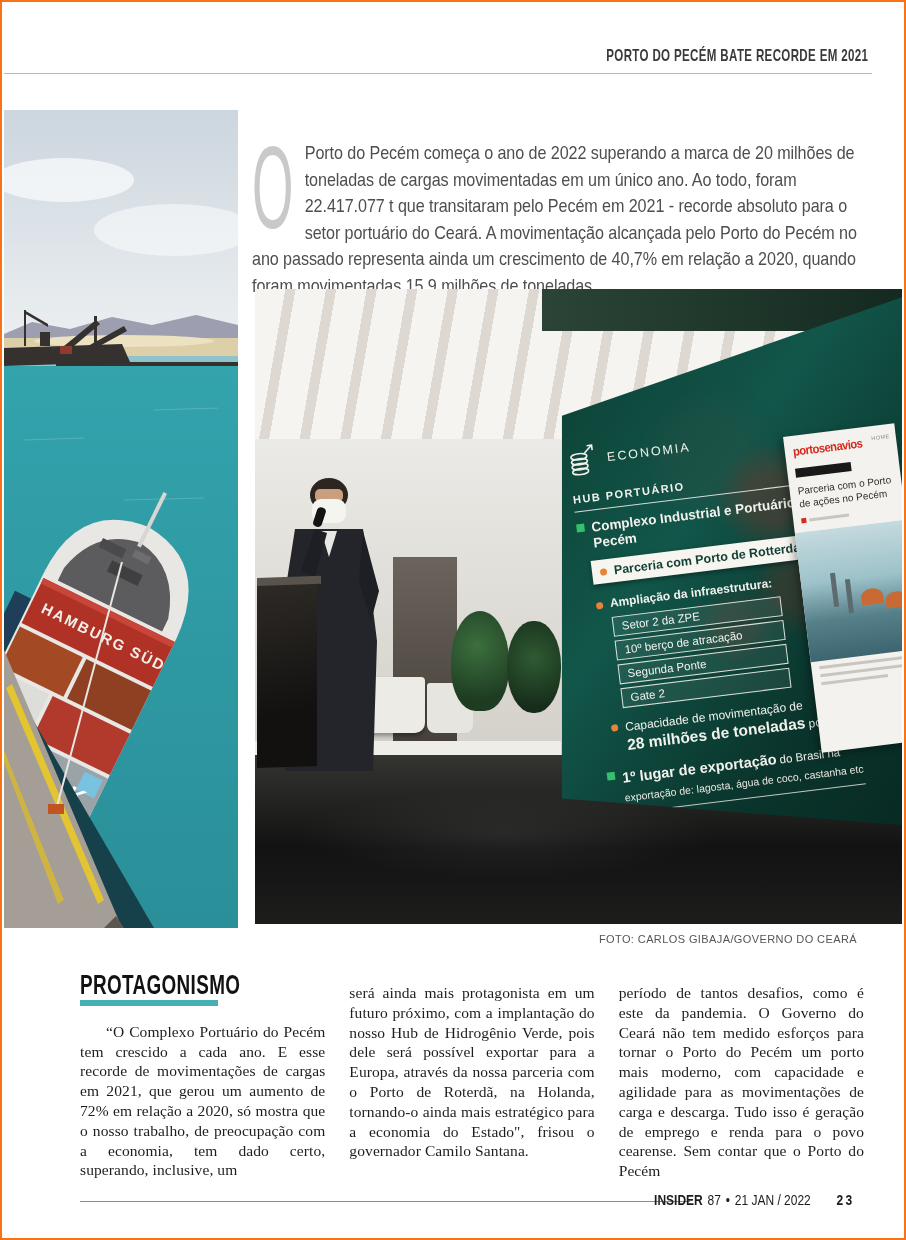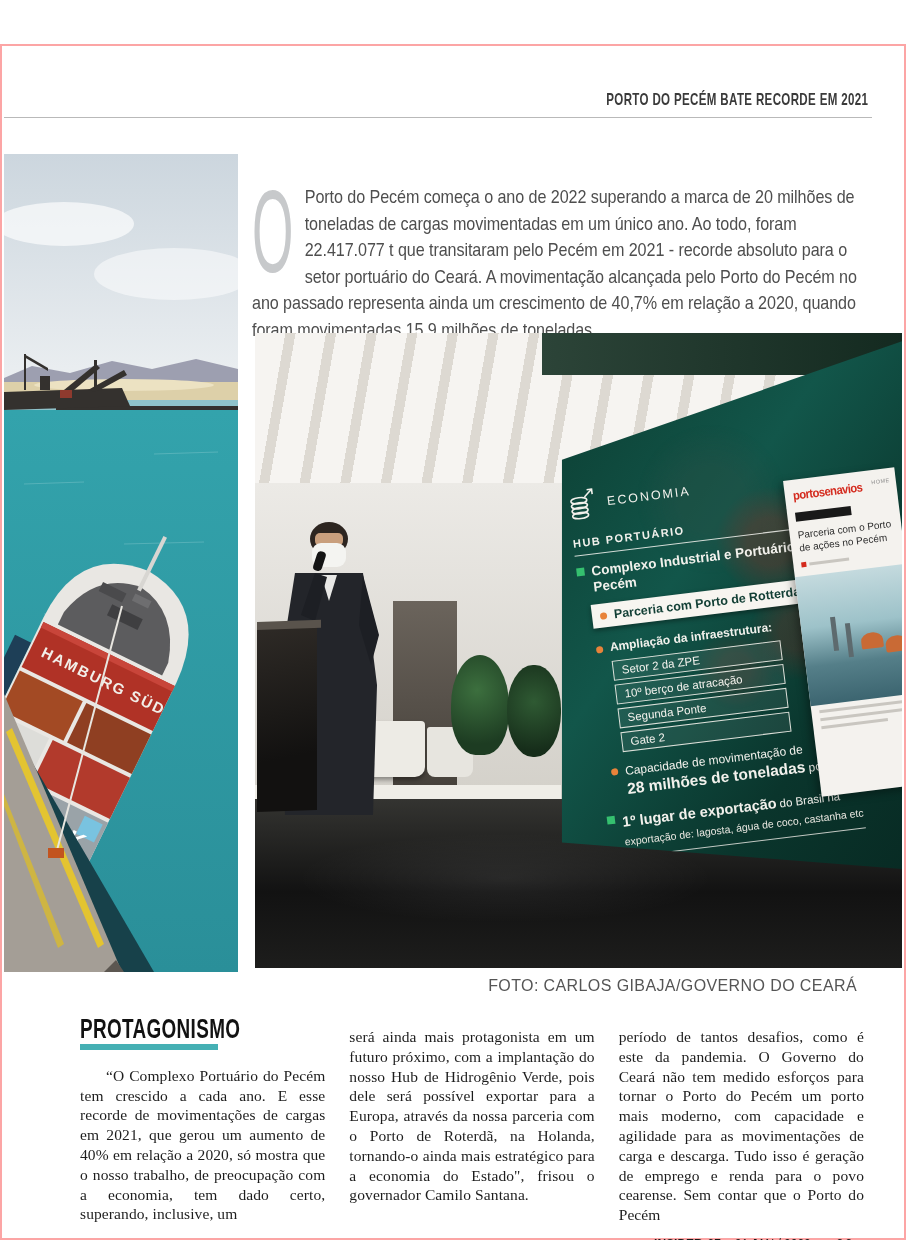--- a/index.html
+++ b/index.html
@@ -1,17 +1,17 @@
 <!DOCTYPE html>
 <html><head>
 <meta charset="utf-8">
 <style>
   html,body{margin:0;padding:0;background:#fff;}
   body{width:906px;height:1240px;position:relative;font-family:"Liberation Sans",sans-serif;overflow:hidden;}
-  .page{position:absolute;inset:0;border:2px solid #fca5a5;box-sizing:border-box;background:#fff;margin-top:44px;}
+  .page{position:absolute;inset:0;border:2px solid #f97316;box-sizing:border-box;background:#fff;}
 
   
   .header-title{position:absolute;top:44px;right:36px;font-size:17px;font-weight:700;color:#3a3a3a;
     letter-spacing:.5px;transform:scaleX(.68);transform-origin:right center;white-space:nowrap;}
   .header-rule{position:absolute;top:71px;left:2px;width:868px;height:1px;background:#b9b9b9;}
 
   
   .photo-left{position:absolute;left:2px;top:108px;width:234px;height:818px;overflow:hidden;background:#2e9fa8;}
 
   
@@ -91,21 +91,21 @@
   .np-head{padding:0 8px;font-size:10px;line-height:1.3;color:#2e2e2e;font-weight:400;}
   .np-byline{display:flex;align-items:center;gap:3px;margin:8px 8px 0;}
   .np-by-sq{width:5px;height:5px;background:#d42b1e;}
   .np-by-line{width:40px;height:3px;background:#c9c6c0;}
   .np-photo{margin-top:9px;height:130px;position:relative;overflow:hidden;
     background:linear-gradient(180deg,#c4dade 0%,#9dc2c9 40%,#557f89 70%,#3c6570 100%);}
   .np-tank{position:absolute;width:22px;height:16px;border-radius:50% 50% 10% 10%;background:#c96a35;}
   .np-crane{position:absolute;width:5px;height:34px;background:#5d6a6e;}
   .np-caption{height:3px;background:#c9c6c0;margin:5px 8px 0;}
 
-  .credit{position:absolute;top:931px;right:47px;font-size:16px;color:#555;letter-spacing:.4px;}
+  .credit{position:absolute;top:931px;right:47px;font-size:11px;color:#555;letter-spacing:.4px;}
 
   
   .cols{position:absolute;left:78px;top:974px;width:784px;display:flex;gap:24px;}
   .col{flex:1;font-family:"Liberation Serif",serif;font-size:15.5px;line-height:19.8px;
     text-align:justify;color:#1d1d1d;letter-spacing:.1px;}
   .col p{margin:0;}
   .col-head{font-family:"Liberation Sans",sans-serif;font-size:27px;font-weight:700;color:#121212;
     transform:scaleX(.7);transform-origin:left top;white-space:nowrap;letter-spacing:.5px;}
   .col-bar{width:138px;height:6px;background:#45b0b4;margin:4px 0 16px;}
   .indent{text-indent:26px;}
@@ -323,21 +323,21 @@
       <div class="lectern-top"></div>
     </div>
   </div>
 
   <div class="credit">FOTO: CARLOS GIBAJA/GOVERNO DO CEARÁ</div>
 
   <div class="cols">
     <div class="col">
       <div class="col-head">PROTAGONISMO</div>
       <div class="col-bar"></div>
-      <p class="indent">“O Complexo Portuário do Pecém tem crescido a cada ano. E esse recorde de movimentações de cargas em 2021, que gerou um aumento de 40% em relação a 2020, só mostra que o nosso trabalho, de preocupação com a economia, tem dado certo, superando, inclusive, um</p>
+      <p class="indent">“O Complexo Portuário do Pecém tem crescido a cada ano. E esse recorde de movimentações de cargas em 2021, que gerou um aumento de 72% em relação a 2020, só mostra que o nosso trabalho, de preocupação com a economia, tem dado certo, superando, inclusive, um</p>
     </div>
     <div class="col">
       <p class="col3p">será ainda mais protagonista em um futuro próximo, com a implantação do nosso Hub de Hidrogênio Verde, pois dele será possível exportar para a Europa, através da nossa parceria com o Porto de Roterdã, na Holanda, tornando-o ainda mais estratégico para a economia do Estado", frisou o governador Camilo Santana.</p>
     </div>
     <div class="col">
       <p class="col2p">período de tantos desafios, como é este da pandemia. O Governo do Ceará não tem medido esforços para tornar o Porto do Pecém um porto mais moderno, com capacidade e agilidade para as movimentações de carga e descarga. Tudo isso é geração de emprego e renda para o povo cearense. Sem contar que o Porto do Pecém</p>
     </div>
   </div>
 
   <div class="footer-rule"></div>

